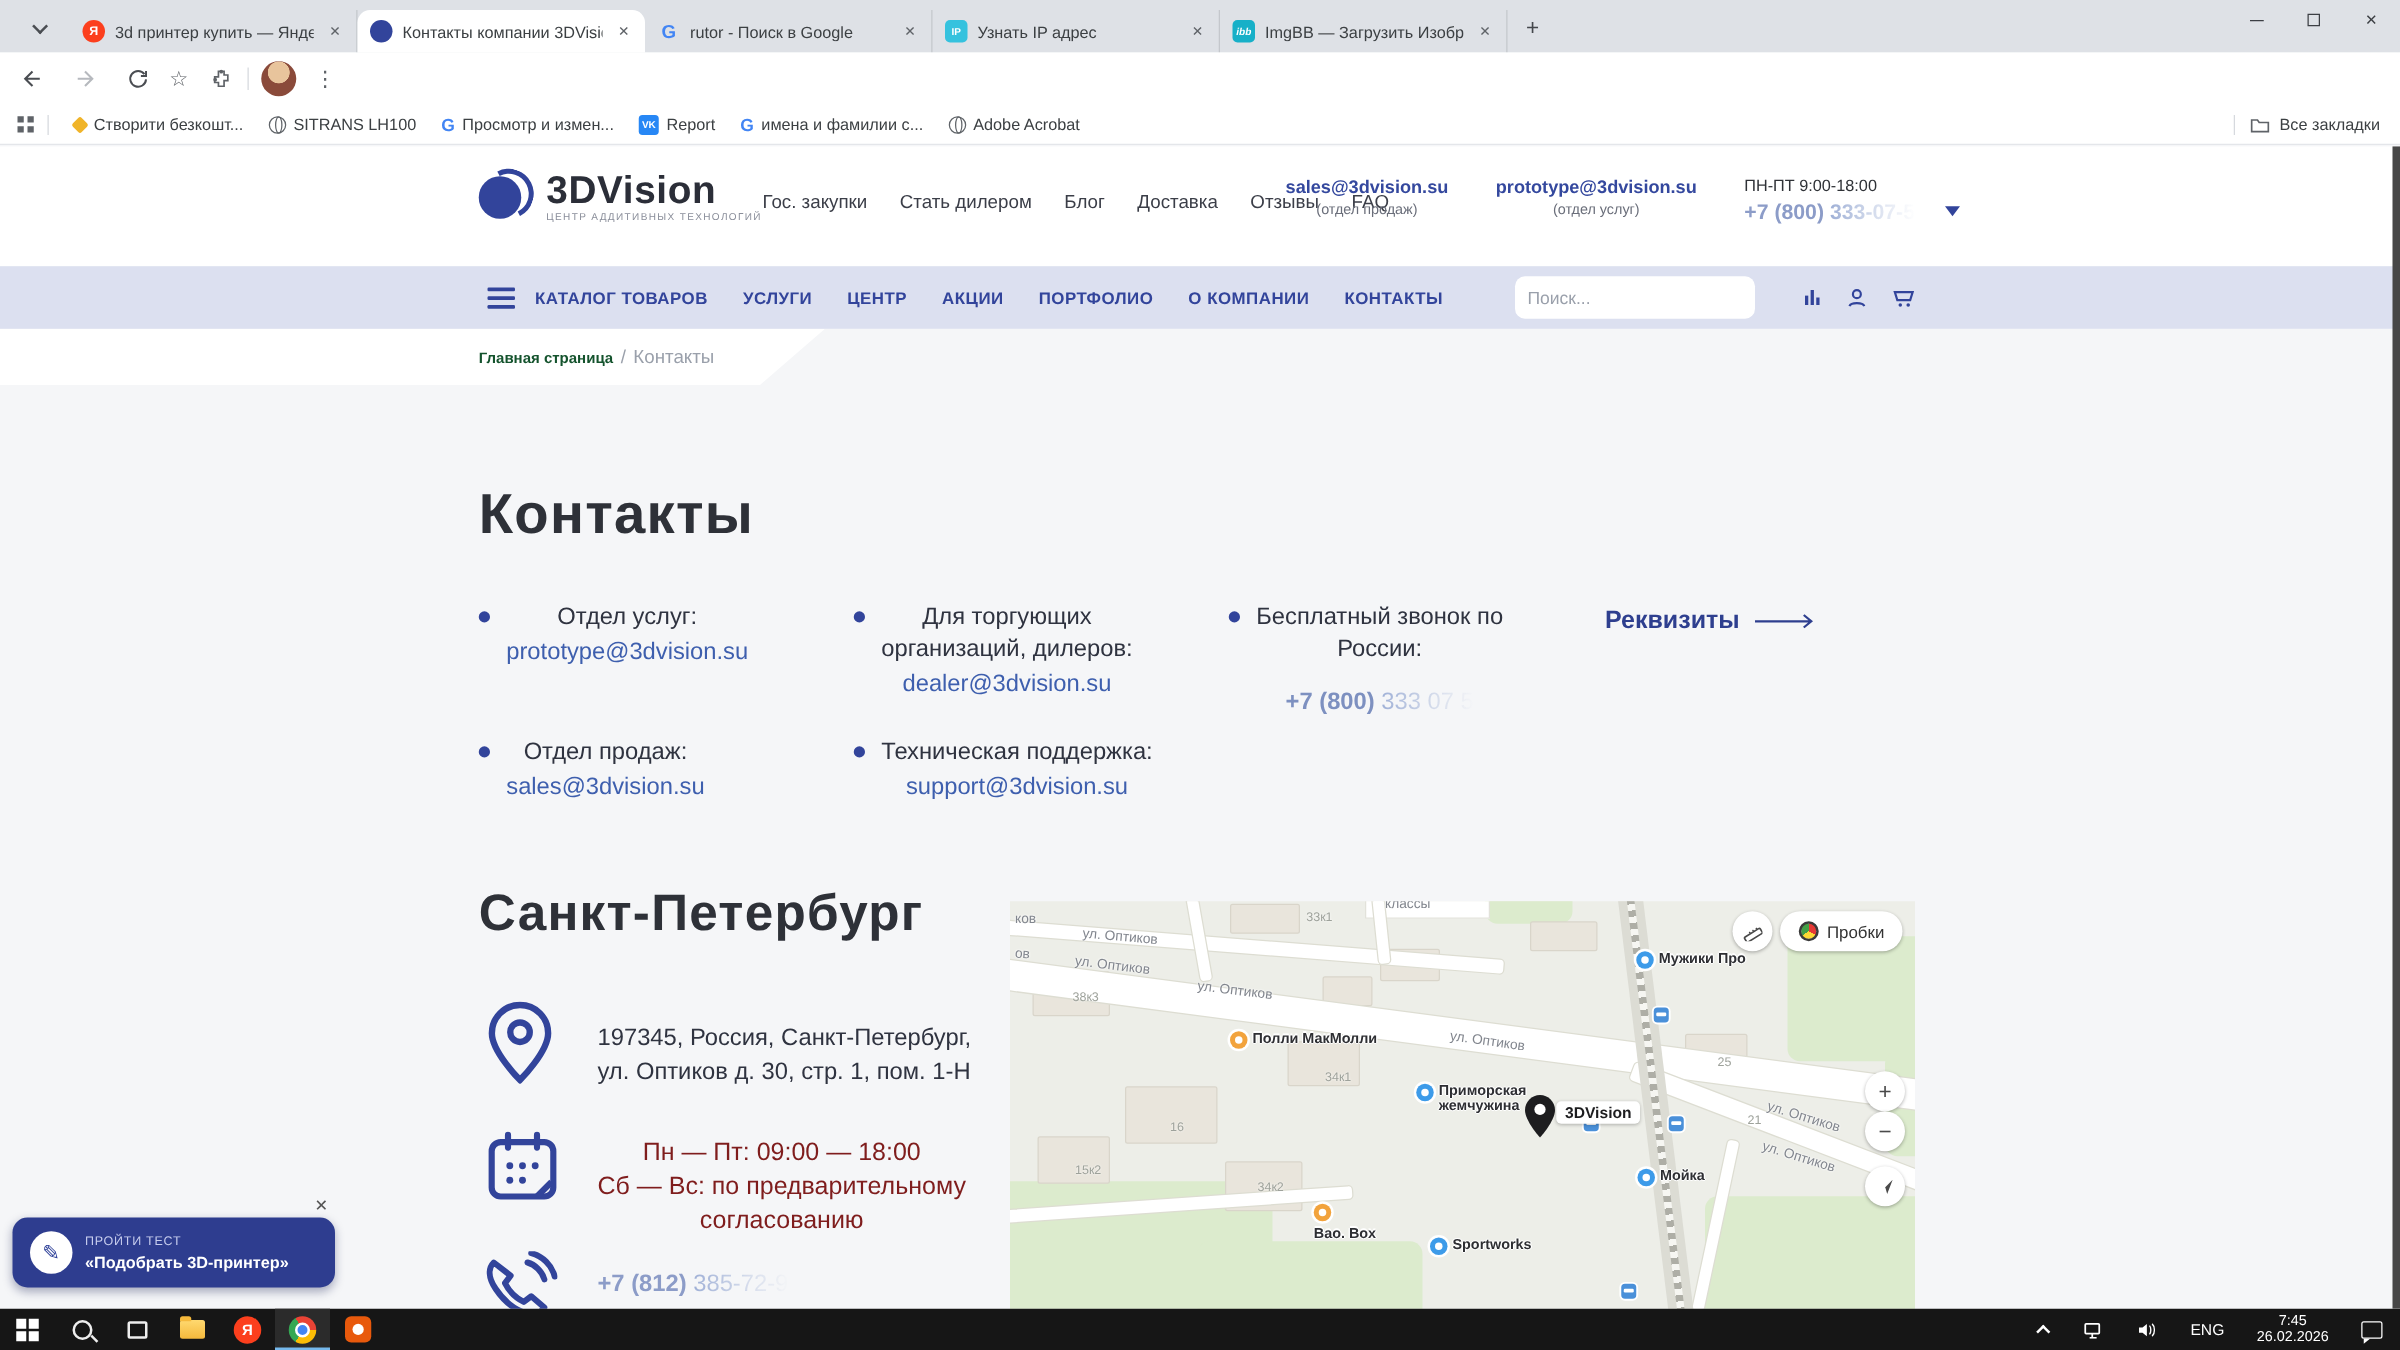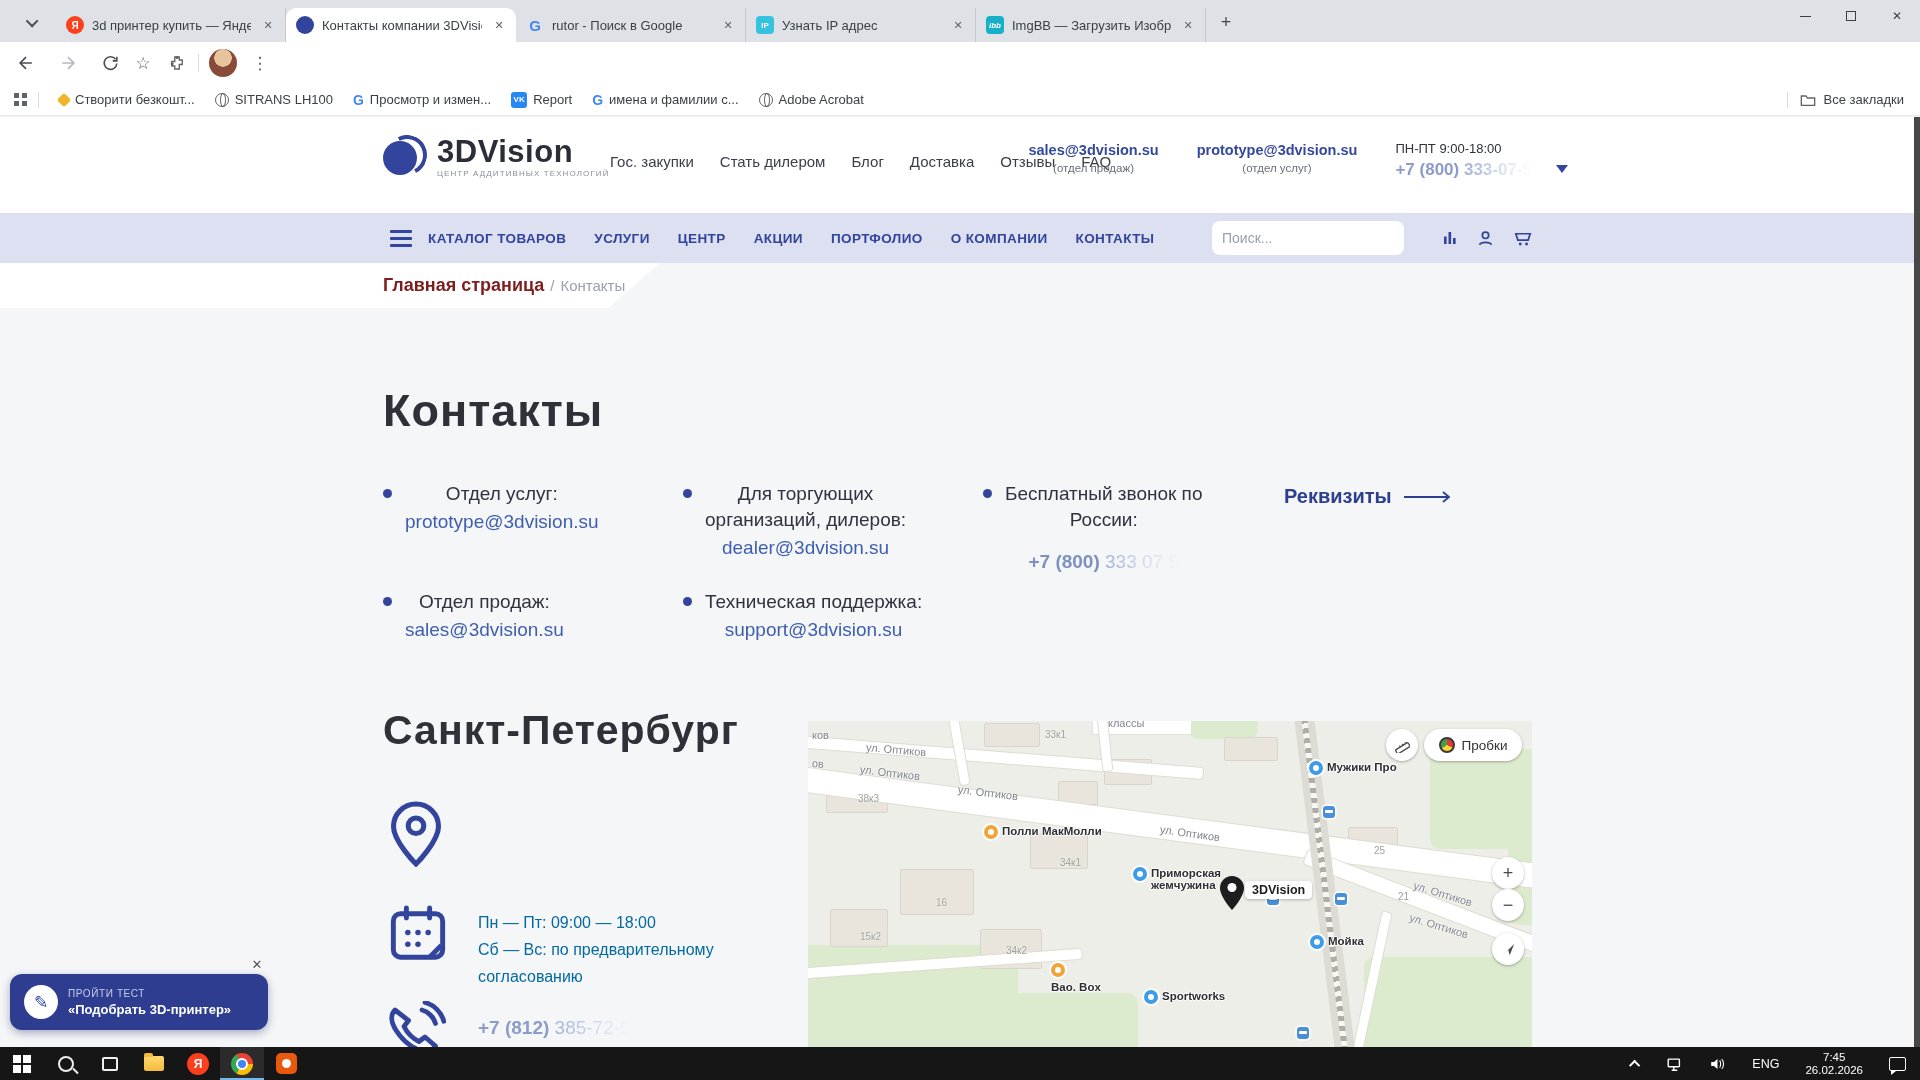--- a/index.html
+++ b/index.html
@@ -75,37 +75,37 @@
   .burger { margin-left:390px; width:22px; display:flex; flex-direction:column; gap:4px; }
   .burger span { height:3px; background:#32449B; border-radius:1px; }
   .main-nav-items { display:flex; gap:28px; margin-left:16px; }
   .main-nav-link { font-size:13.5px; font-weight:bold; color:#32449B; letter-spacing:.4px; text-decoration:none; }
   .nav-search { position:absolute; left:1212px; top:8px; width:192px; height:34px; background:#fff; border-radius:8px; display:flex; align-items:center; padding:0 10px; gap:8px; }
   .nav-search input { border:none; outline:none; flex:1; font-size:14px; font-family:"Liberation Sans",sans-serif; color:#333; background:transparent; }
   .nav-search input::placeholder { color:#9AA0AB; }
   .nav-ico { position:absolute; top:8px; width:34px; height:34px; display:flex; align-items:center; justify-content:center; }
 
   .breadcrumb-band { position:absolute; top:146px; left:0; width:660px; height:45px; background:#fff; clip-path:polygon(0 0, 100% 0, calc(100% - 52px) 100%, 0 100%); display:flex; align-items:center; }
-  .bc-home { margin-left:383px; font-size:18px; font-weight:600; color:#7f1d1d; text-decoration:none; }
+  .bc-home { margin-left:383px; font-size:12px; font-weight:600; color:#14532d; text-decoration:none; }
   .bc-sep { margin:0 6px; color:#9AA0AB; font-size:15px; }
   .bc-cur { color:#9AA0AB; font-size:15px; }
 
   .page-title { position:absolute; left:383px; top:268px; font-size:45px; font-weight:600; color:#2E3138; letter-spacing:1px; }
   .contact-item { position:absolute; display:flex; gap:13px;text-align:center; }
   .bullet { width:9px; height:9px; border-radius:50%; background:#32449B; margin-top:8px; flex:0 0 auto; }
   .c-label { font-size:19px; color:#2F3340; line-height:26px; }
   .pre { white-space:pre-line; }
   .c-link { display:inline-block; margin-top:2px; font-size:19px; color:#3E5FAE; text-decoration:none; line-height:26px; }
   .c-phone { margin-top:16px; font-size:19px; line-height:26px; }
   .c-phone .solid { color:#7D90C0; font-weight:600; }
   .req-link { position:absolute; left:1284px; top:368px; display:flex; align-items:center; gap:12px; font-size:20px; font-weight:600; color:#2E3F8F; text-decoration:none; }
 
   .city-title { position:absolute; left:383px; top:590px; font-size:41px; font-weight:600; color:#2E3138; letter-spacing:1px; }
   .addr-text { position:absolute; left:478px; top:700px; font-size:19px; color:#2F3340; line-height:27px; }
-  .sched-text { position:absolute; left:478px; top:792px; font-size:16px; color:#0369a1; line-height:27px; }
+  .sched-text { position:absolute; left:478px; top:792px; font-size:20px; color:#7f1d1d; line-height:27px;text-align:center; }
   .phone-row { position:absolute; left:478px; top:898px; font-size:19px; line-height:26px; }
   .phone-row .solid { color:#8C9CC8; font-weight:600; }
   .city-ico { position:absolute; }
 
   
   .map { position:absolute; left:808px; top:604px; width:724px; height:327px; background:#EDEEE8; overflow:hidden; }
   .green { position:absolute; background:#DCEBCD; border-radius:10px; }
   .bldg { position:absolute; background:#E9E5DC; border:1px solid #D9D5CA; border-radius:2px; }
   .road { position:absolute; background:#fff; border-radius:3px; box-shadow:0 0 0 1px #DDDDD2; }
   .rail { position:absolute; left:510px; top:-24px; width:20px; height:430px; background:#DCDCD4; transform:rotate(-7deg); display:flex; justify-content:center; }
@@ -407,20 +407,22 @@
         <div class="c-label pre">Техническая поддержка:</div>
         <a href="#" class="c-link">support@3dvision.su</a>
       </div>
     </div>
 
     <h2 class="city-title">Санкт-Петербург</h2>
     <svg class="city-ico" style="left:389px; top:684px" width="54" height="66" viewBox="0 0 36 44">
       <path d="M18 2C9.7 2 3 8.7 3 17c0 10 15 25 15 25s15-15 15-25C33 8.7 26.3 2 18 2Z" fill="none" stroke="#32449B" stroke-width="3.4"></path>
       <circle cx="18" cy="16.5" r="5.2" fill="none" stroke="#32449B" stroke-width="3.4"></circle>
     </svg>
+    <div class="addr-text pre">197345, Россия, Санкт-Петербург,
+ул. Оптиков д. 30, стр. 1, пом. 1-Н</div>
     <svg class="city-ico" style="left:389px; top:788px" width="58" height="58" viewBox="0 0 40 40">
       <rect x="3" y="6" width="34" height="30" rx="5" fill="none" stroke="#32449B" stroke-width="3.4"></rect>
       <path d="M12 2v7 M28 2v7" stroke="#32449B" stroke-width="3.4" stroke-linecap="round"></path>
       <circle cx="13" cy="19" r="1.9" fill="#32449B"></circle>
         <circle cx="20" cy="19" r="1.9" fill="#32449B"></circle>
         <circle cx="27" cy="19" r="1.9" fill="#32449B"></circle>
       <circle cx="13" cy="27" r="1.9" fill="#32449B"></circle>
         <circle cx="20" cy="27" r="1.9" fill="#32449B"></circle>
       <path d="M28 36l8-8" stroke="#32449B" stroke-width="3.4"></path>
     </svg>

